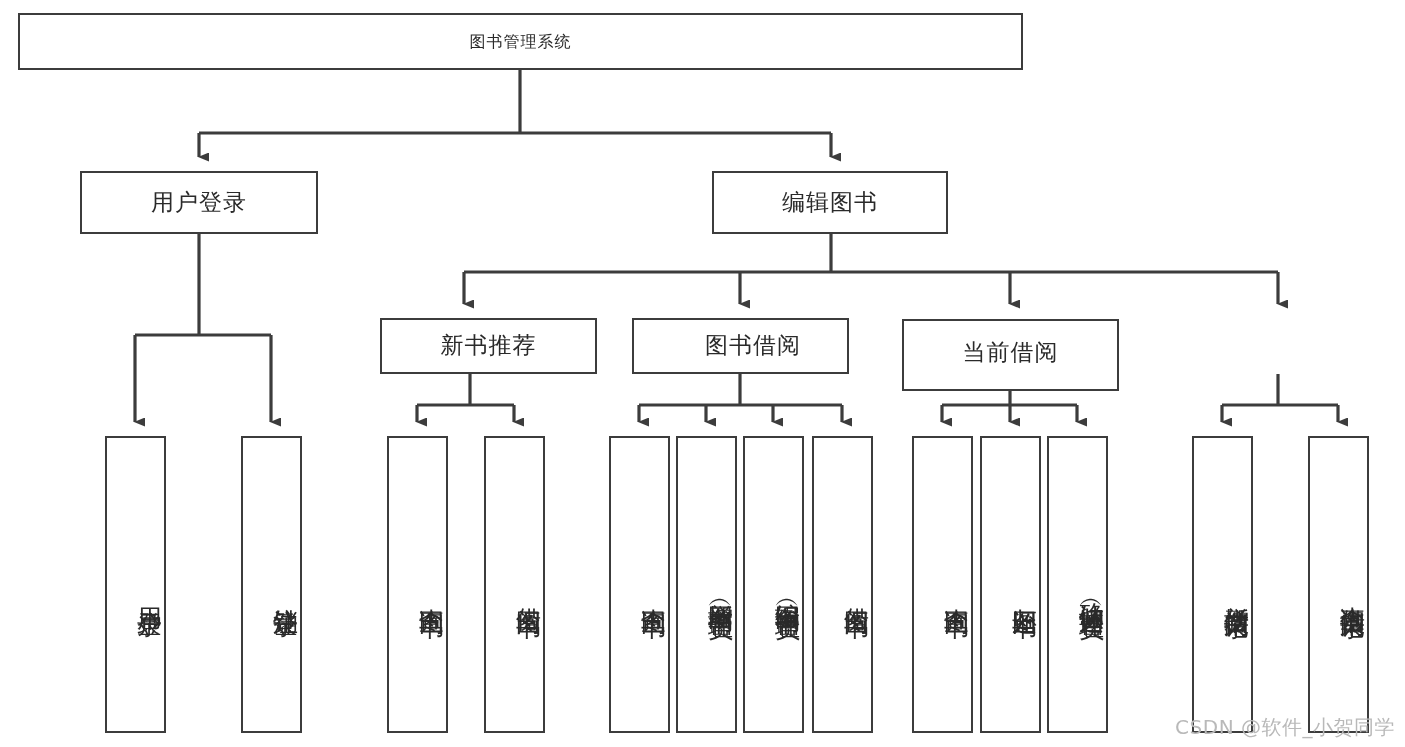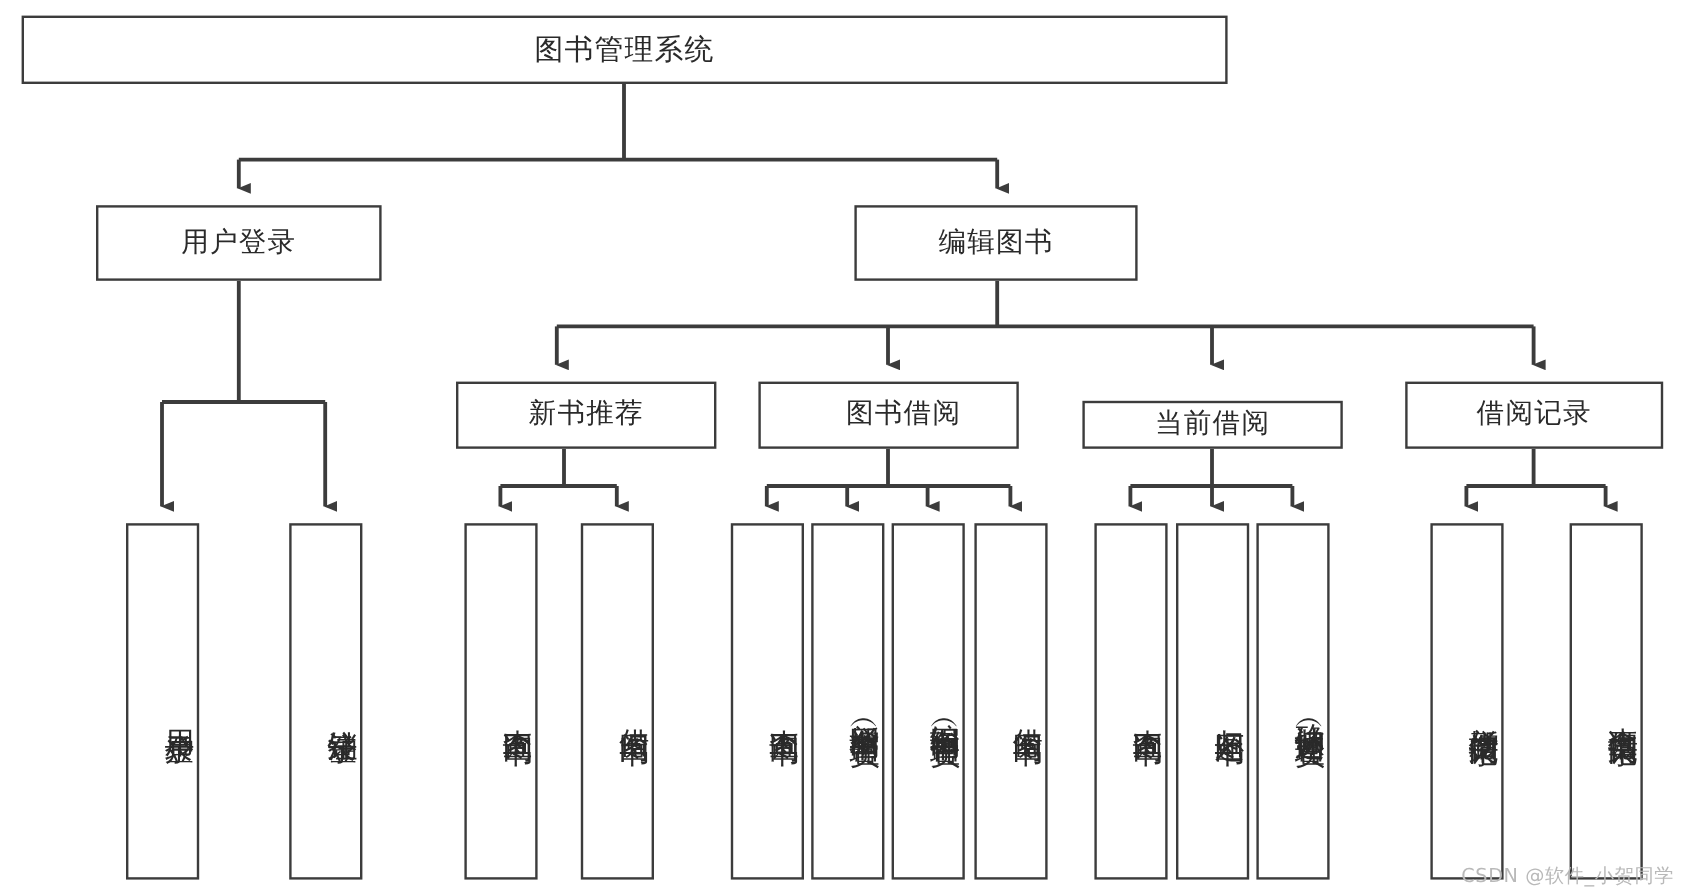--- a/index.html
+++ b/index.html
@@ -35,42 +35,42 @@
     justify-content: center;
     color: #2a2a2a;
     z-index: 2;
   }
   .node-h {
     font-size: 23px;
     letter-spacing: 1px;
     line-height: 1.1;
   }
   .node-root {
-    font-size: 24px;
+    font-size: 16px;
   }
   .node-v {
     writing-mode: vertical-rl;
     text-orientation: upright;
     align-items: flex-start;
     justify-content: center;
     padding-top: 14px;
     font-size: 25px;
     line-height: 1.18;
     letter-spacing: 2px;
   }
   .node-v .vlabel {
     writing-mode: vertical-rl;
     text-orientation: upright;
     white-space: nowrap;
   }
   .watermark {
     position: absolute;
     right: 10px;
     bottom: 6px;
-    font-size: 16px;
+    font-size: 20px;
     color: #b9b9b9;
     letter-spacing: 0.5px;
     z-index: 5;
     user-select: none;
     white-space: nowrap;
   }
 </style>
 </head>
 <body>
 
@@ -136,25 +136,22 @@
   <div class="node node-h" style="left:712px; top:171px; width:236px; height:63px;">
     <span>编辑图书</span>
   </div>
 
   <div class="node node-h" style="left:380px; top:318px; width:217px; height:56px;">
     <span>新书推荐</span>
   </div>
   <div class="node node-h" style="left:632px; top:318px; width:217px; height:56px;padding-left:25px;">
     <span>图书借阅</span>
   </div>
-  <div class="node node-h" style="left:902px; top:334px; width:217px; height:40px;">
+  <div class="node node-h" style="left:902px; top:319px; width:217px; height:72px;font-family:Liberation Mono, monospace;">
     <span>当前借阅</span>
-  </div>
-  <div class="node node-h" style="left:1171px; top:318px; width:215px; height:56px;">
-    <span>借阅记录</span>
   </div>
 
   <div class="node node-v" style="left:105px; top:436px; width:61px; height:297px;">
     <span class="vlabel">用户登录</span>
   </div>
   <div class="node node-v" style="left:241px; top:436px; width:61px; height:297px;">
     <span class="vlabel">注销登录</span>
   </div>
 
   <div class="node node-v" style="left:387px; top:436px; width:61px; height:297px;">

